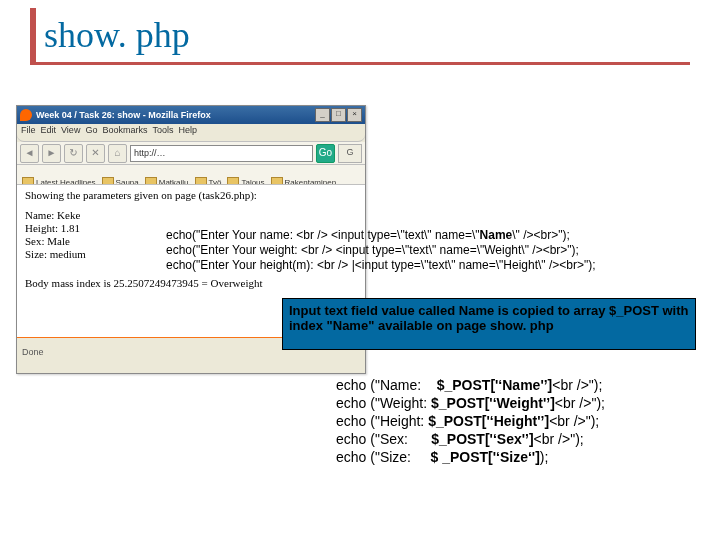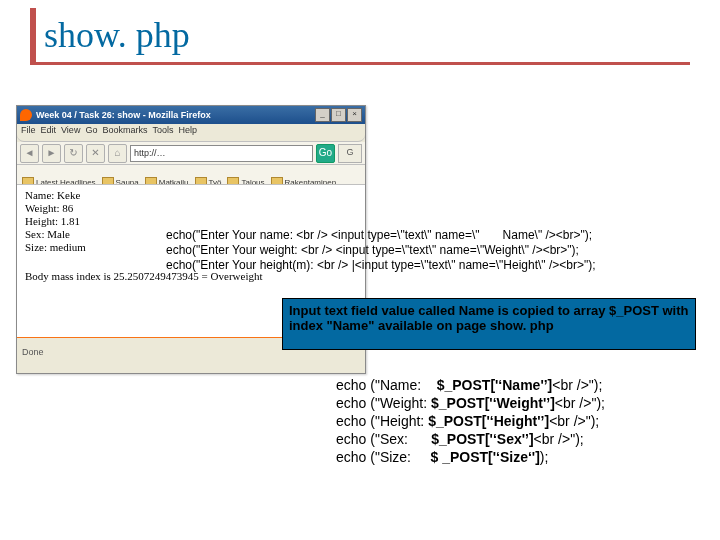--- a/index.html
+++ b/index.html
@@ -24,21 +24,21 @@
   .bmbar { height:17px; background:#f5f3ea; display:flex; gap:2px; padding:1px 3px; border-bottom:1px solid #c0c0c0; overflow:hidden; }
   .bm { display:flex;align-items:center;gap:2px;font-size:8px;color:#333;padding:16px 2px;justify-content:space-between; }
   .bm .fico { width:10px;height:8px;background:#e8c464;border:1px solid #b08830; }
   .content { background:#fff; padding:4px 8px; font-family:"Times New Roman",serif; font-size:11px; color:#000; height:172px; }
   .content .hdr { font-size:11px; margin-bottom:8px; }
   .content .row { font-size:11px; line-height:13px; }
   .content .bmi { margin-top:16px; font-size:11px; }
   .status { position:absolute; bottom:0; left:0; right:0; height:17px; background:#ece9d8; border-top:1px solid #f97316; font-size:9px; color:#555; padding:9px 5px; }
 
   .code1 { position:absolute; top:228px; left:166px; font-family:Arial,sans-serif; font-size:12px; color:#000; line-height:15px; }
-  .code1 b { font-weight:normal;margin-left:23px; }
+  .code1 b { font-weight:bold; }
 
   .annot { position:absolute; top:298px; left:282px; width:414px; height:52px; background:#0369a1; border:1.5px solid #000; padding:4px 6px; box-sizing:border-box; }
   .annot .txt { font-size:13px; color:#000; line-height:15px; }
   .annot .txt b { font-weight:bold; }
 
   .code2 { position:absolute; top:376px; left:336px; font-family:Arial,sans-serif; font-size:14px; color:#000; line-height:18px; }
   .code2 .l { white-space:pre; }
   .code2 b { font-weight:bold; }
 </style>
 </head>
@@ -100,22 +100,22 @@
     <div class="bm">
           <span class="fico"></span>
           <span>Talous</span>
         </div>
     <div class="bm">
           <span class="fico"></span>
           <span>Rakentaminen</span>
         </div>
   </div>
   <div class="content">
+    <div class="hdr">Showing the parameters given on page (task26.php):</div>
     <div class="row">Name: Keke</div>
-    <div class="row">Weight: 86</div>
     <div class="row">Height: 1.81</div>
     <div class="row">Sex: Male</div>
     <div class="row">Size: medium</div>
     <div class="bmi">Body mass index is 25.2507249473945 = Overweight</div>
   </div>
   <div class="status">Done</div>
 </div>
 
 <div class="code1">
   <div><span>echo("Enter Your name:    &lt;br /&gt; &lt;input type=\"text\" name=\"</span><b>Name</b><span>\" /&gt;&lt;br&gt;");</span></div>

